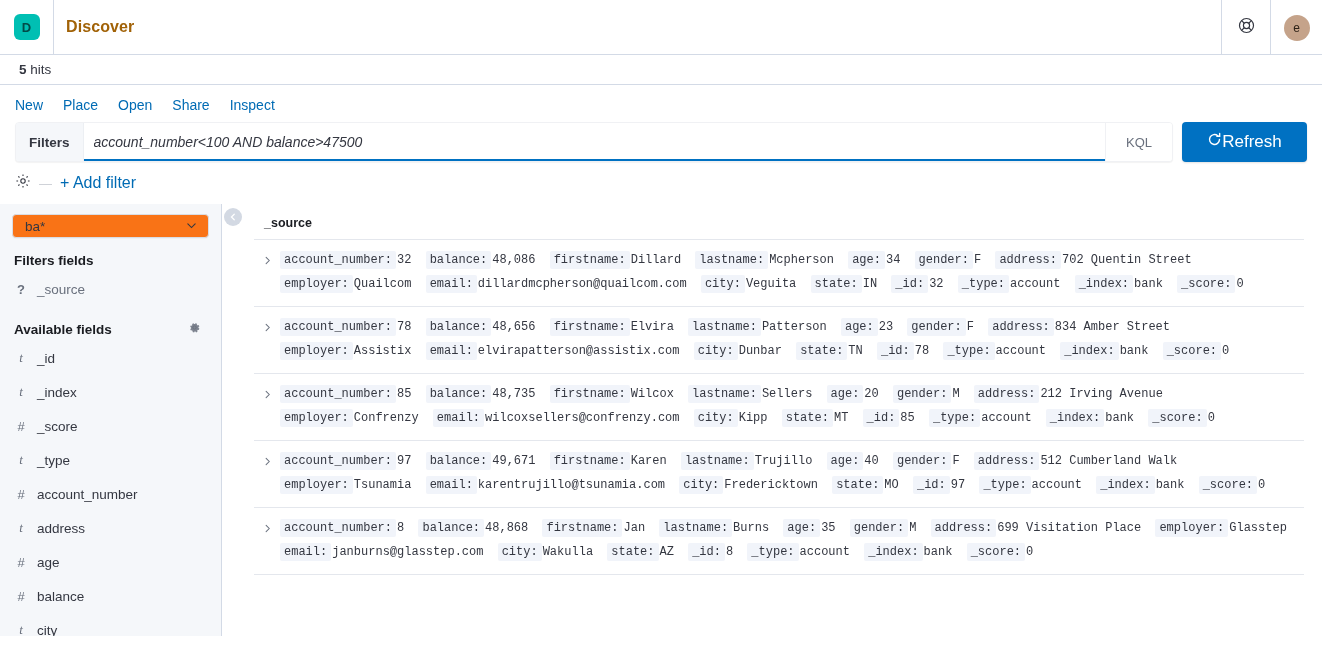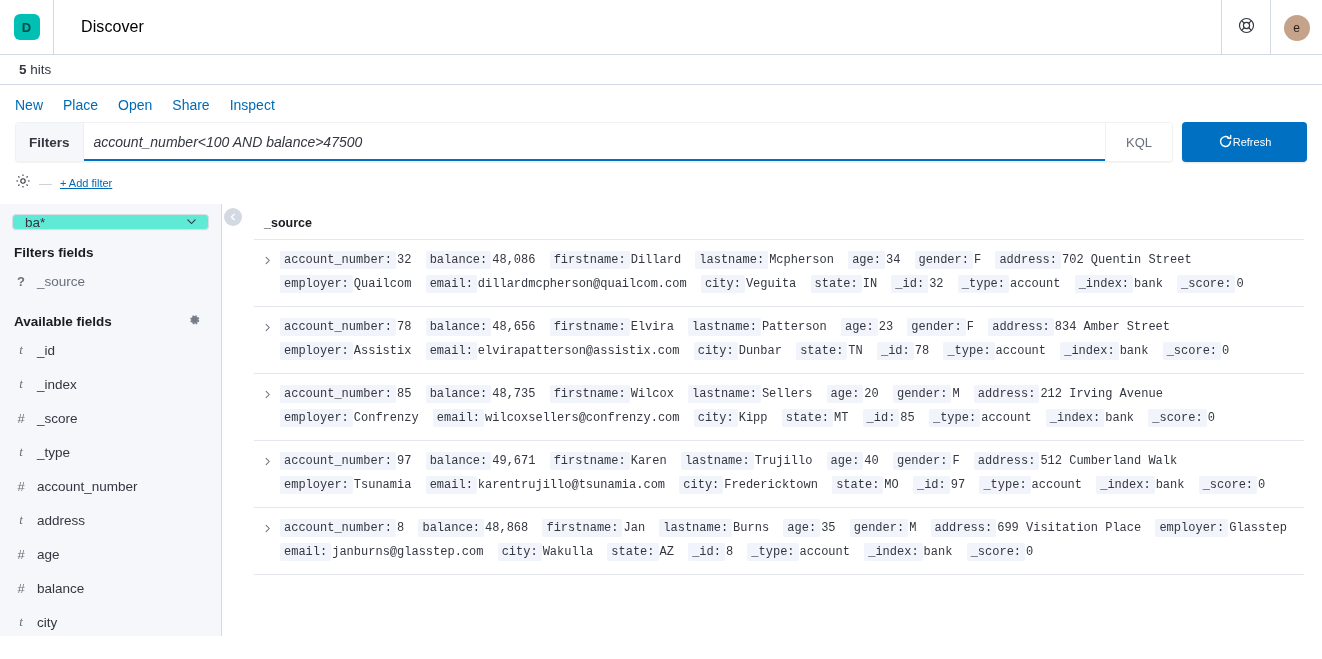--- a/index.html
+++ b/index.html
@@ -26,22 +26,22 @@
     border-right: 1px solid #d3dae6;
   }
   .logo-badge {
     width: 26px; height: 26px; border-radius: 6px;
     background: #00bfb3; color: #014b48;
     font-size: 13px; font-weight: 700;
     display: flex; align-items: center; justify-content: center;
     font-family: "Liberation Sans", sans-serif;
   }
   .app-title {
-    margin-left: 27px;
-    font-size: 16px; color: #000000; font-weight: 400;
+    margin-left: 12px;
+    font-size: 16px; color: #a16207; font-weight: 700;
     letter-spacing: .1px;
   }
   .nav-right {
     position: absolute; right: 0; top: 0; height: 55px;
     display: flex; align-items: center;
   }
   .nav-sep { width: 1px; height: 55px; background: #d3dae6; }
   .help-cell {
     width: 48px; height: 55px;
     display: flex; align-items: center; justify-content: center;
@@ -126,55 +126,55 @@
     font-size: 13px; color: #69707d;
     border-left: 1px solid #f0f1f4;
     cursor: pointer;
   }
   .refresh-btn {
     height: 40px; min-width: 125px;
     background: #0071c2; color: #fff;
     border: 0; border-radius: 4px;
     display: flex; align-items: center; justify-content: center;
     gap: 0;
-    font-size: 11px; font-weight: 500;
+    font-size: 17px; font-weight: 500;
     cursor: pointer;
     font-family: "Liberation Sans", sans-serif;
     padding: 0 18px;
     box-shadow: 0 1px 2px rgba(0,0,0,.12);
   }
   .filter-row {
     display: flex; align-items: center;
     gap: 8px;
     padding: 11px 15px 11px 15px;
     background: #fff;
   }
   .filter-dash { color: #c9cdd4; font-size: 13px; }
   .add-filter {
-    font-size: 11px; color: #006bb4; cursor: pointer; text-decoration: underline;
+    font-size: 16px; color: #006bb4; cursor: pointer;
   }
 
   
   .body-wrap {
     display: flex;
     height: calc(659px - 55px - 30px - 46px - 54px - 42px);
     position: relative;
     background: #fff;
   }
   .sidebar {
     width: 222px; min-width: 222px;
     background: #f5f7fa;
     border-right: 1px solid #d3dae6;
     padding: 10px 12px 0 12px;
     overflow: hidden;
     position: relative;
   }
   .index-select {
-    width: 100%; height: 16px;
-    background: #5eead4;
+    width: 100%; height: 24px;
+    background: #f97316;
     border: 1px solid #d9dde4;
     border-radius: 4px;
     display: flex; align-items: center; justify-content: space-between;
     padding: 0 10px 0 12px;
     font-size: 13.5px; color: #343741;
     cursor: pointer;
     box-shadow: 0 1px 1px rgba(0,0,0,.03);
   }
   .chev { color: #343741; font-size: 11px; line-height: 1; }
   .field-section-title {

